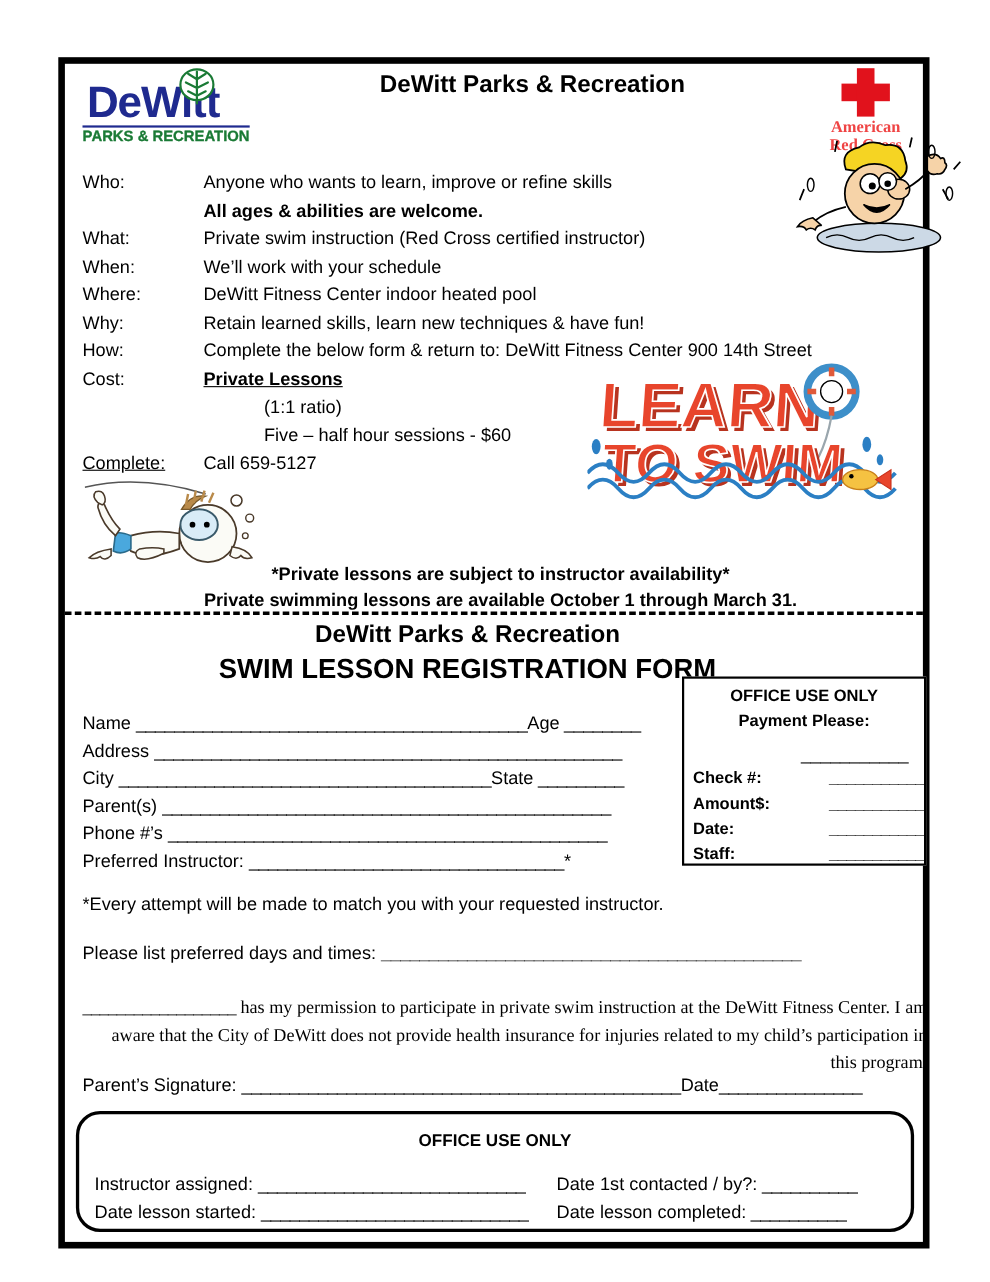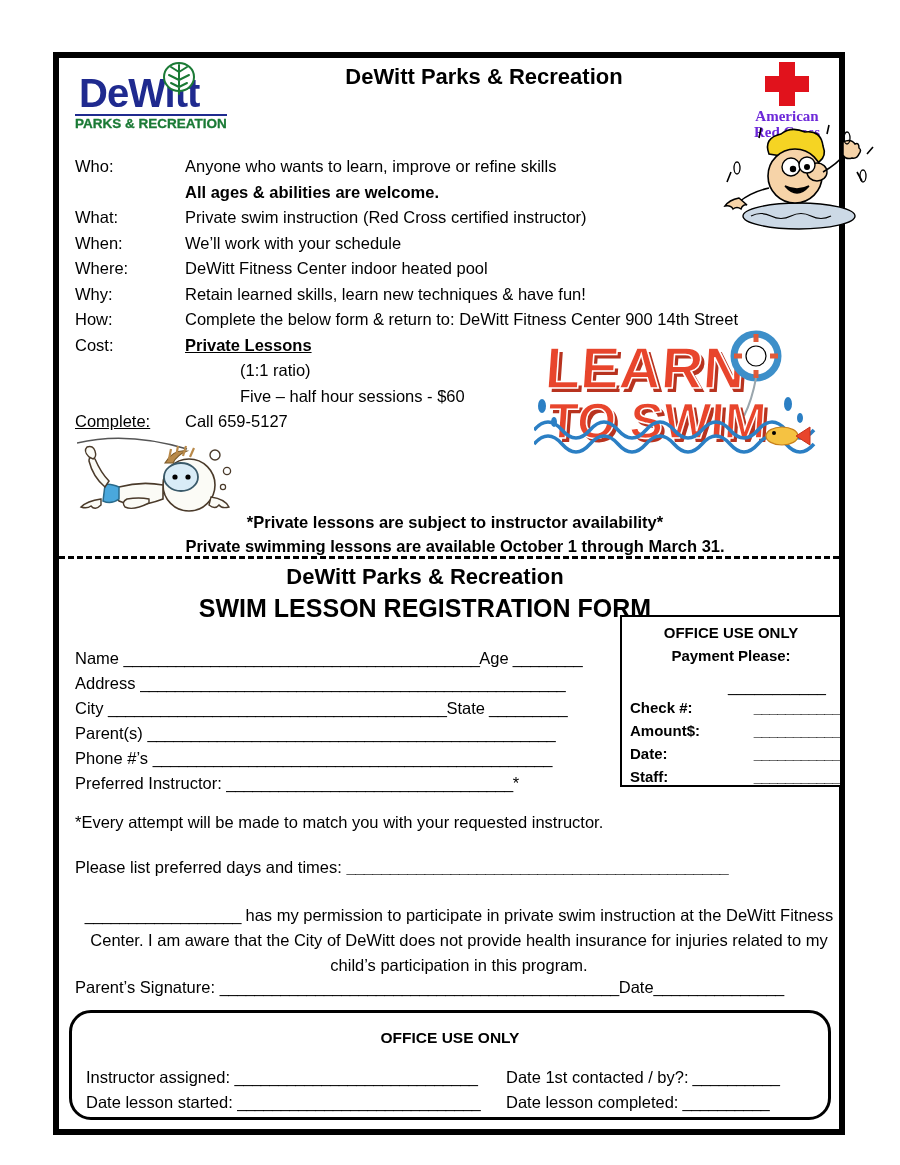--- a/index.html
+++ b/index.html
@@ -127,21 +127,21 @@
     position: absolute;
     left: 14px; top: 0;
     width: 16px; height: 44px;
     background: #e1121c;
   }
   .rc-text {
     font-family: "Liberation Serif", serif;
     font-weight: bold;
     font-size: 15px;
     line-height: 16px;
-    color: #6d28d9;
+    color: #ef4444;
   }
 
   
   #info-block {
     position: absolute;
     left: 16px;
     top: 96px;
     width: 760px;
   }
   .info-row {
@@ -290,21 +290,22 @@
     font-size: 16.5px;
     white-space: nowrap;
   }
   #permission {
     position: absolute;
     left: 16px;
     top: 845px;
     width: 768px;
     font-size: 16.5px;
     line-height: 25px;
-    text-align: center;
+    text-align: right;
+    font-family: Liberation Serif, serif;
   }
   #signature-row {
     position: absolute;
     left: 16px;
     top: 920px;
     width: 770px;
     font-size: 16.5px;
     white-space: nowrap;
   }
 

